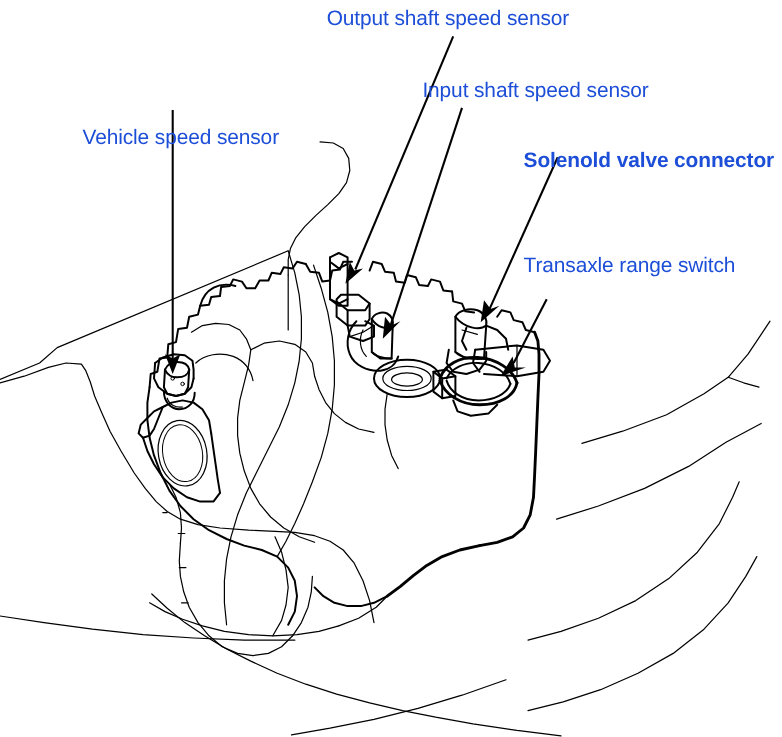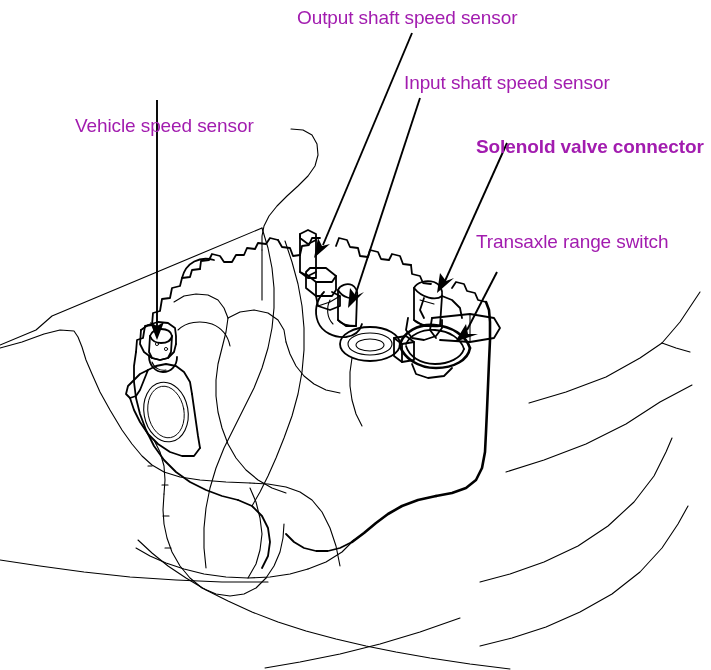--- a/index.html
+++ b/index.html
@@ -22,21 +22,21 @@
     position: absolute;
     left: 0;
     top: 0;
     width: 711px;
     height: 670px;
     display: block;
   }
   .label-text {
     position: absolute;
     white-space: nowrap;
-    color: #a21caf;
+    color: #1d4ed8;
     font-family: "Liberation Sans", "DejaVu Sans", sans-serif;
     font-size: 19px;
     font-weight: 400;
     line-height: 20px;
     letter-spacing: -0.1px;
   }
 </style>
 </head>
 <body>
 
@@ -313,19 +313,19 @@
         <polygon class="fillblk" points="455,342 466,324 468,334 478,334"></polygon>
       </g>
     </g>
 
   </svg>
 
   <div class="label-text" style="left:75px; top:76px;margin-top:40px;">Vehicle speed sensor</div>
 
   <div class="label-text" style="left:297px; top:8px;">Output shaft speed sensor</div>
 
-  <div class="label-text" style="left:404px; top:73px;">Input shaft speed sensor</div>
+  <div class="label-text" style="left:384px; top:73px;">Input shaft speed sensor</div>
 
   <div class="label-text" style="left:476px; top:137px;font-weight:bold;">Solenold valve connector</div>
 
   <div class="label-text" style="left:476px; top:232px;">Transaxle range switch</div>
 
 </div>
 
 </body></html>

